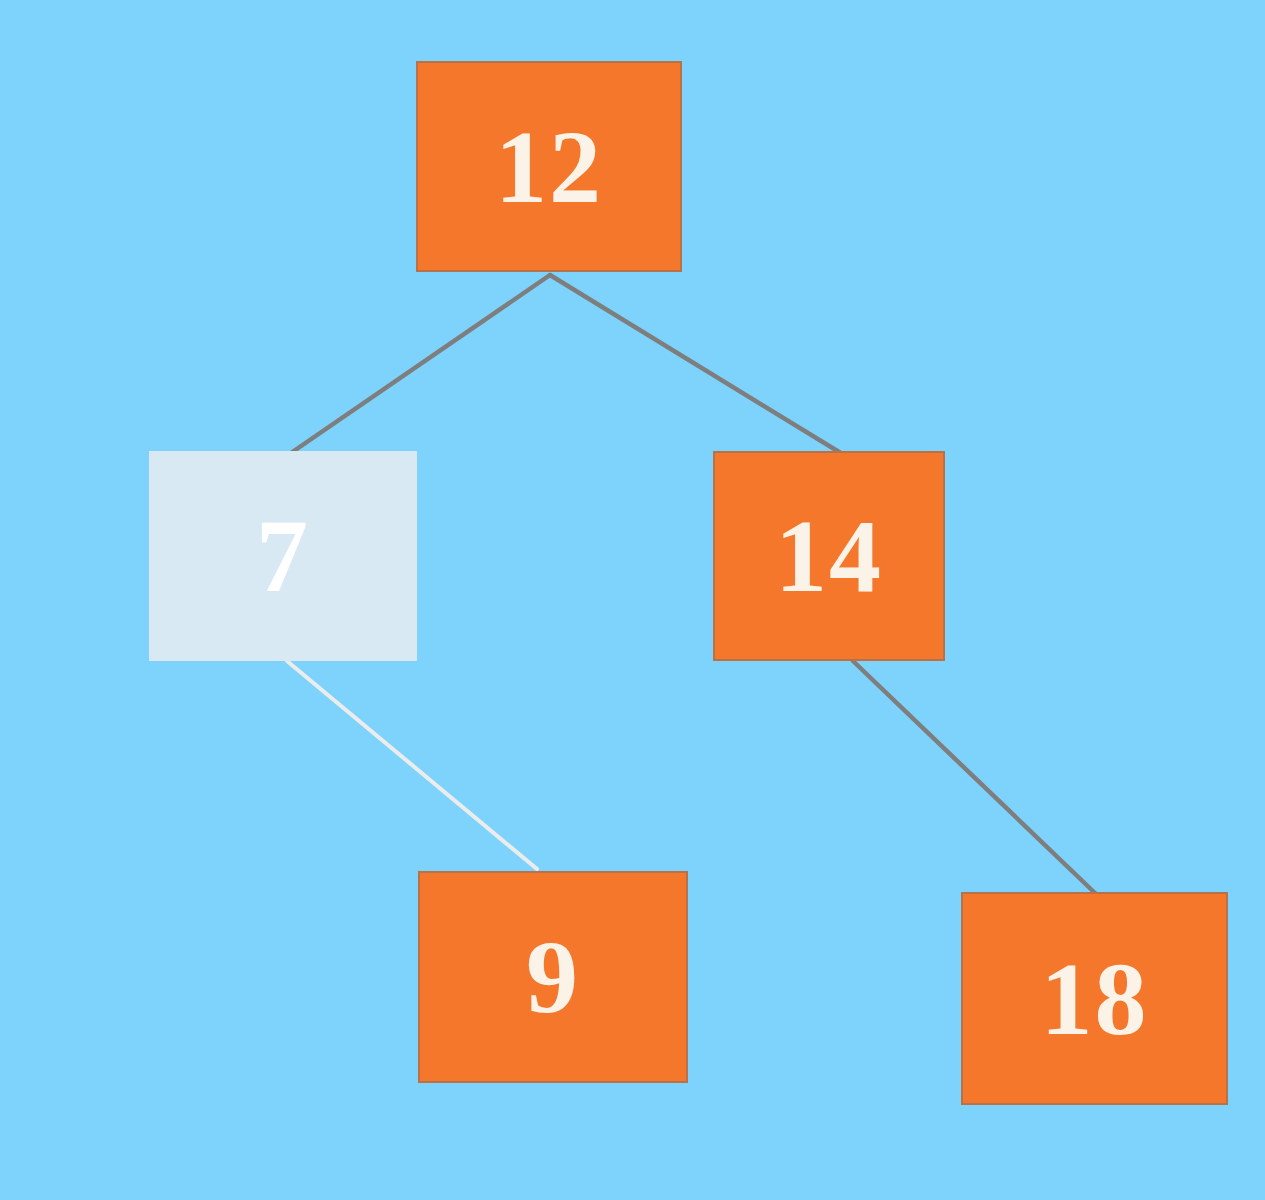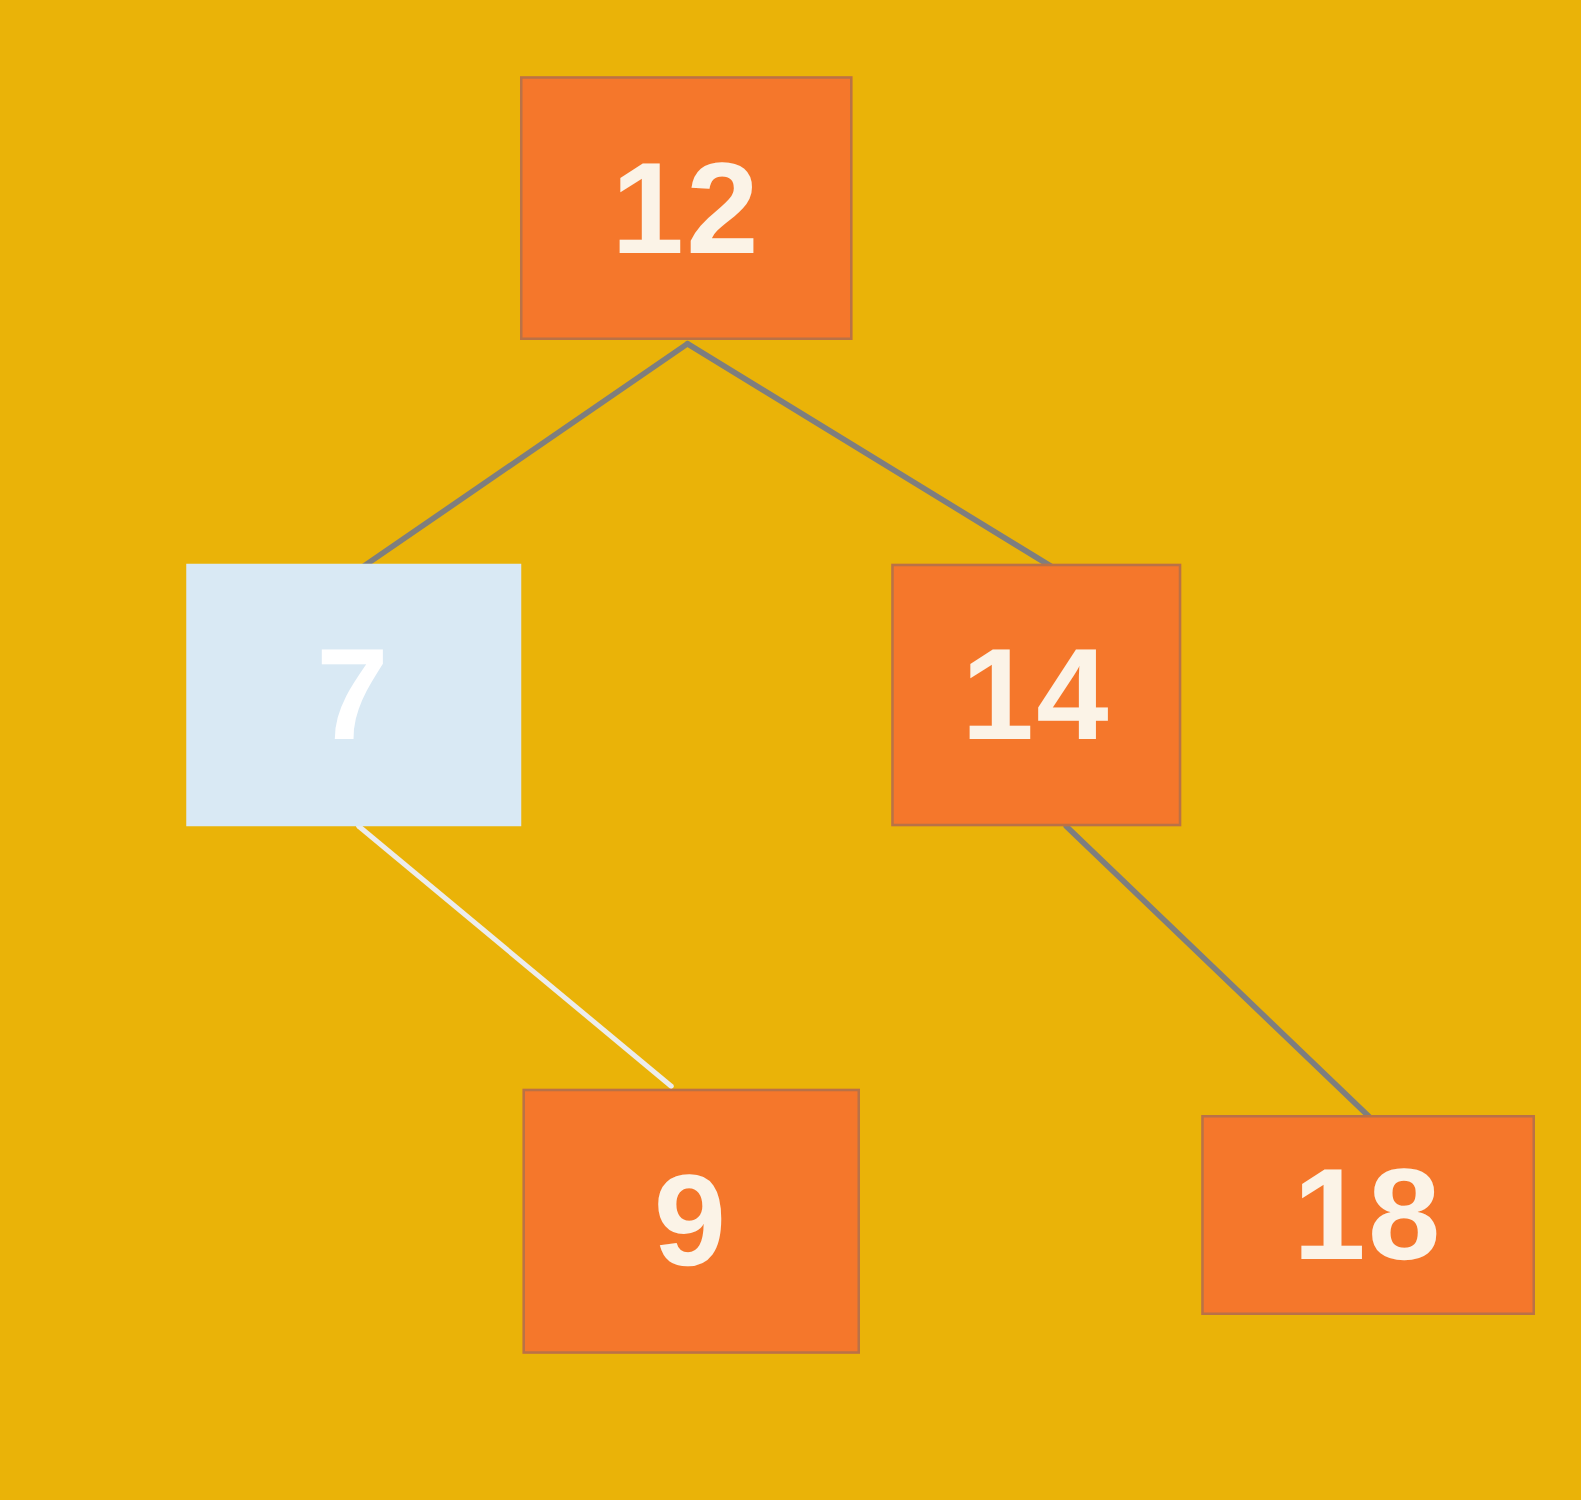--- a/index.html
+++ b/index.html
@@ -4,23 +4,23 @@
 <style>
   html, body {
     margin: 0;
     padding: 0;
     background: #ffffff;
   }
   #canvas {
     position: relative;
     width: 1265px;
     height: 1200px;
-    background: #eab308;
+    background: #7dd3fc;
     overflow: hidden;
-    font-family: Liberation Sans, sans-serif;
+    font-family: Liberation Serif, serif;
   }
   #edges {
     position: absolute;
     left: 0;
     top: 0;
     width: 1265px;
     height: 1200px;
   }
   .node {
     position: absolute;
@@ -63,17 +63,17 @@
       </div>
       <div class="node blue" style="left: 149px; top: 451px; width: 268px; height: 210px;">
         <span class="node-label">7</span>
       </div>
       <div class="node orange" style="left: 713px; top: 451px; width: 232px; height: 210px;">
         <span class="node-label">14</span>
       </div>
       <div class="node orange" style="left: 418px; top: 871px; width: 270px; height: 212px;">
         <span class="node-label">9</span>
       </div>
-      <div class="node orange" style="left: 961px; top: 892px; width: 267px; height: 160px;">
+      <div class="node orange" style="left: 961px; top: 892px; width: 267px; height: 213px;">
         <span class="node-label">18</span>
       </div>
     </div>
 </div>
 
 </body></html>

